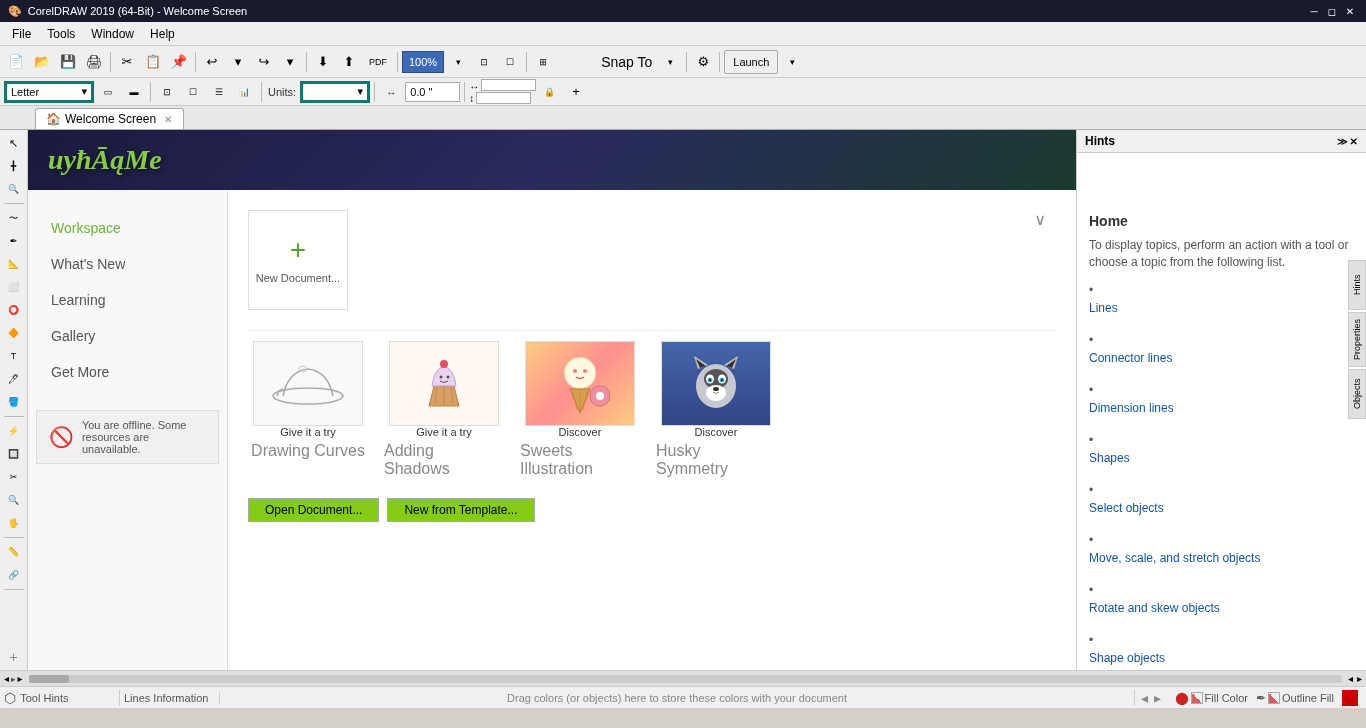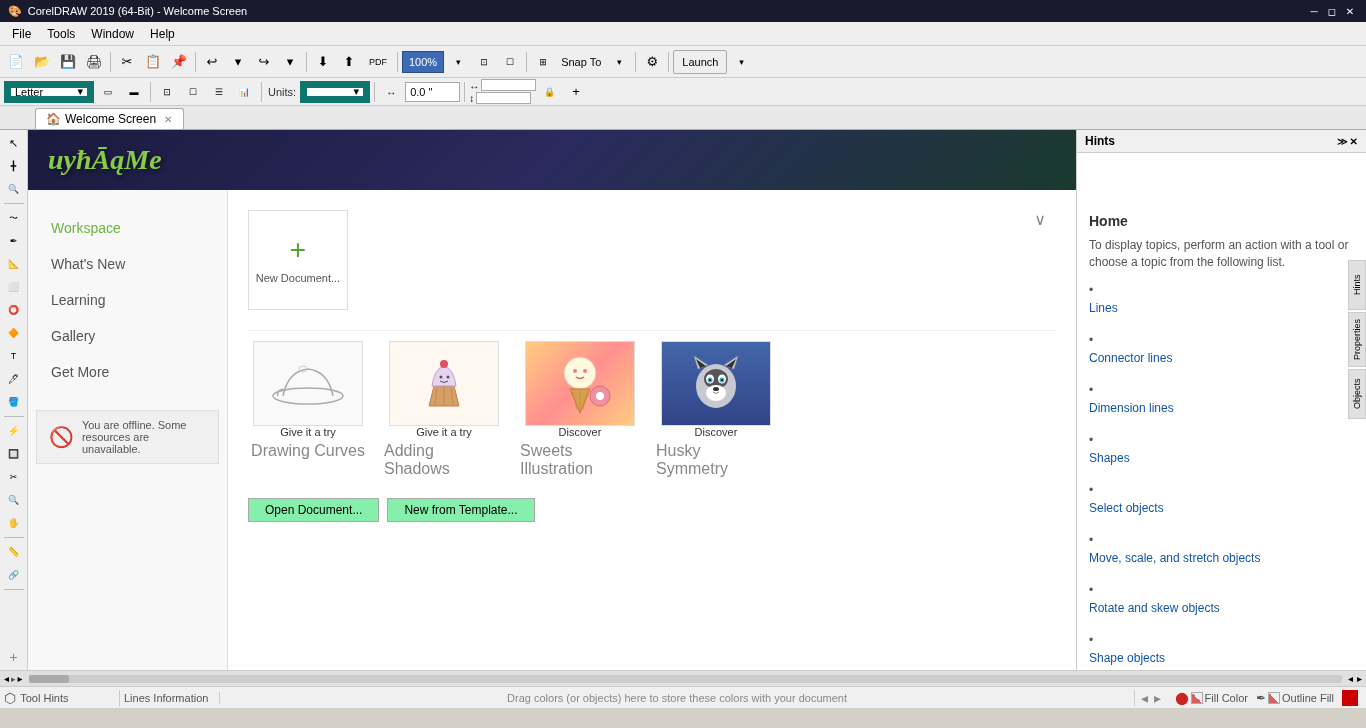--- a/index.html
+++ b/index.html
@@ -41,21 +41,21 @@
       padding: 0 4px;
       gap: 2px;
       border-bottom: 1px solid #ccc;
     }
     .tb-btn { 
       width: 24px; height: 24px; display: flex; align-items: center; justify-content: center;
       cursor: pointer; font-size: 13px; border: 1px solid transparent; border-radius: 2px;
     }
     .tb-sep { width: 1px; height: 20px; background: #bbb; margin: 0 2px; }
     .tb-dropdown { 
-      display: flex; align-items: center; border: 7px solid #0f766e; background: white;
+      display: flex; align-items: center; border: 3px solid #0f766e; background: white;
       padding: 1px 4px; height: 22px; font-size: 11px; cursor: pointer;
     }
     .tb-zoom { 
       background: #3c6ab5; color: white; border: 1px solid #2a4d8a;
       padding: 1px 6px; height: 22px; font-size: 11px; display: flex; align-items: center;
     }
 
     
     #toolbar2 {
       background: #f0eff0;
@@ -211,21 +211,21 @@
       background: #f9f9f9;
     }
     .thumb-label { margin-top: 4px; font-size: 16px; color: #888; }
     .thumb-title { font-size: 11px; color: #333; }
 
     
     #bottom-buttons {
       display: flex; gap: 8px; margin-top: 20px;
     }
     .doc-btn {
-      padding: 4px 16px; border: 1px solid #aaa; background: #86efac;
+      padding: 4px 16px; border: 1px solid #aaa; background: #84cc16;
       cursor: pointer; font-size: 12px;
     }
 
     
     #offline-notice {
       display: flex; align-items: center; gap: 8px;
       background: #f0f0f0; border: 1px solid #ddd;
       padding: 8px 12px; margin-top: 20px;
       font-size: 11px; color: #555;
     }
@@ -341,21 +341,21 @@
   <div class="tb-btn">⬇</div>
   <div class="tb-btn">⬆</div>
   <div class="tb-btn" style="font-size:9px;width:30px;">PDF</div>
   <div class="tb-sep"></div>
   <div class="tb-zoom">100%</div>
   <div class="tb-btn" style="font-size:9px;">▾</div>
   <div class="tb-btn" style="font-size:9px;">⊡</div>
   <div class="tb-btn" style="font-size:9px;">☐</div>
   <div class="tb-sep"></div>
   <div class="tb-btn" style="font-size:9px;">⊞</div>
-  <span style="font-size:11px;padding:0 4px;">Snap To</span>
+  <span style="font-size:14px;padding:0 4px;margin-left:40px;">Snap To</span>
   <div class="tb-btn" style="font-size:9px;">▾</div>
   <div class="tb-sep"></div>
   <div class="tb-btn">⚙</div>
   <div class="tb-sep"></div>
   <div class="tb-btn" style="width:auto;padding:0 8px;font-size:11px;border:1px solid #aaa;">Launch</div>
   <div class="tb-btn" style="font-size:9px;">▾</div>
 </div>
 
 <div id="toolbar2">
   <div class="tb-dropdown" style="width:90px;">

